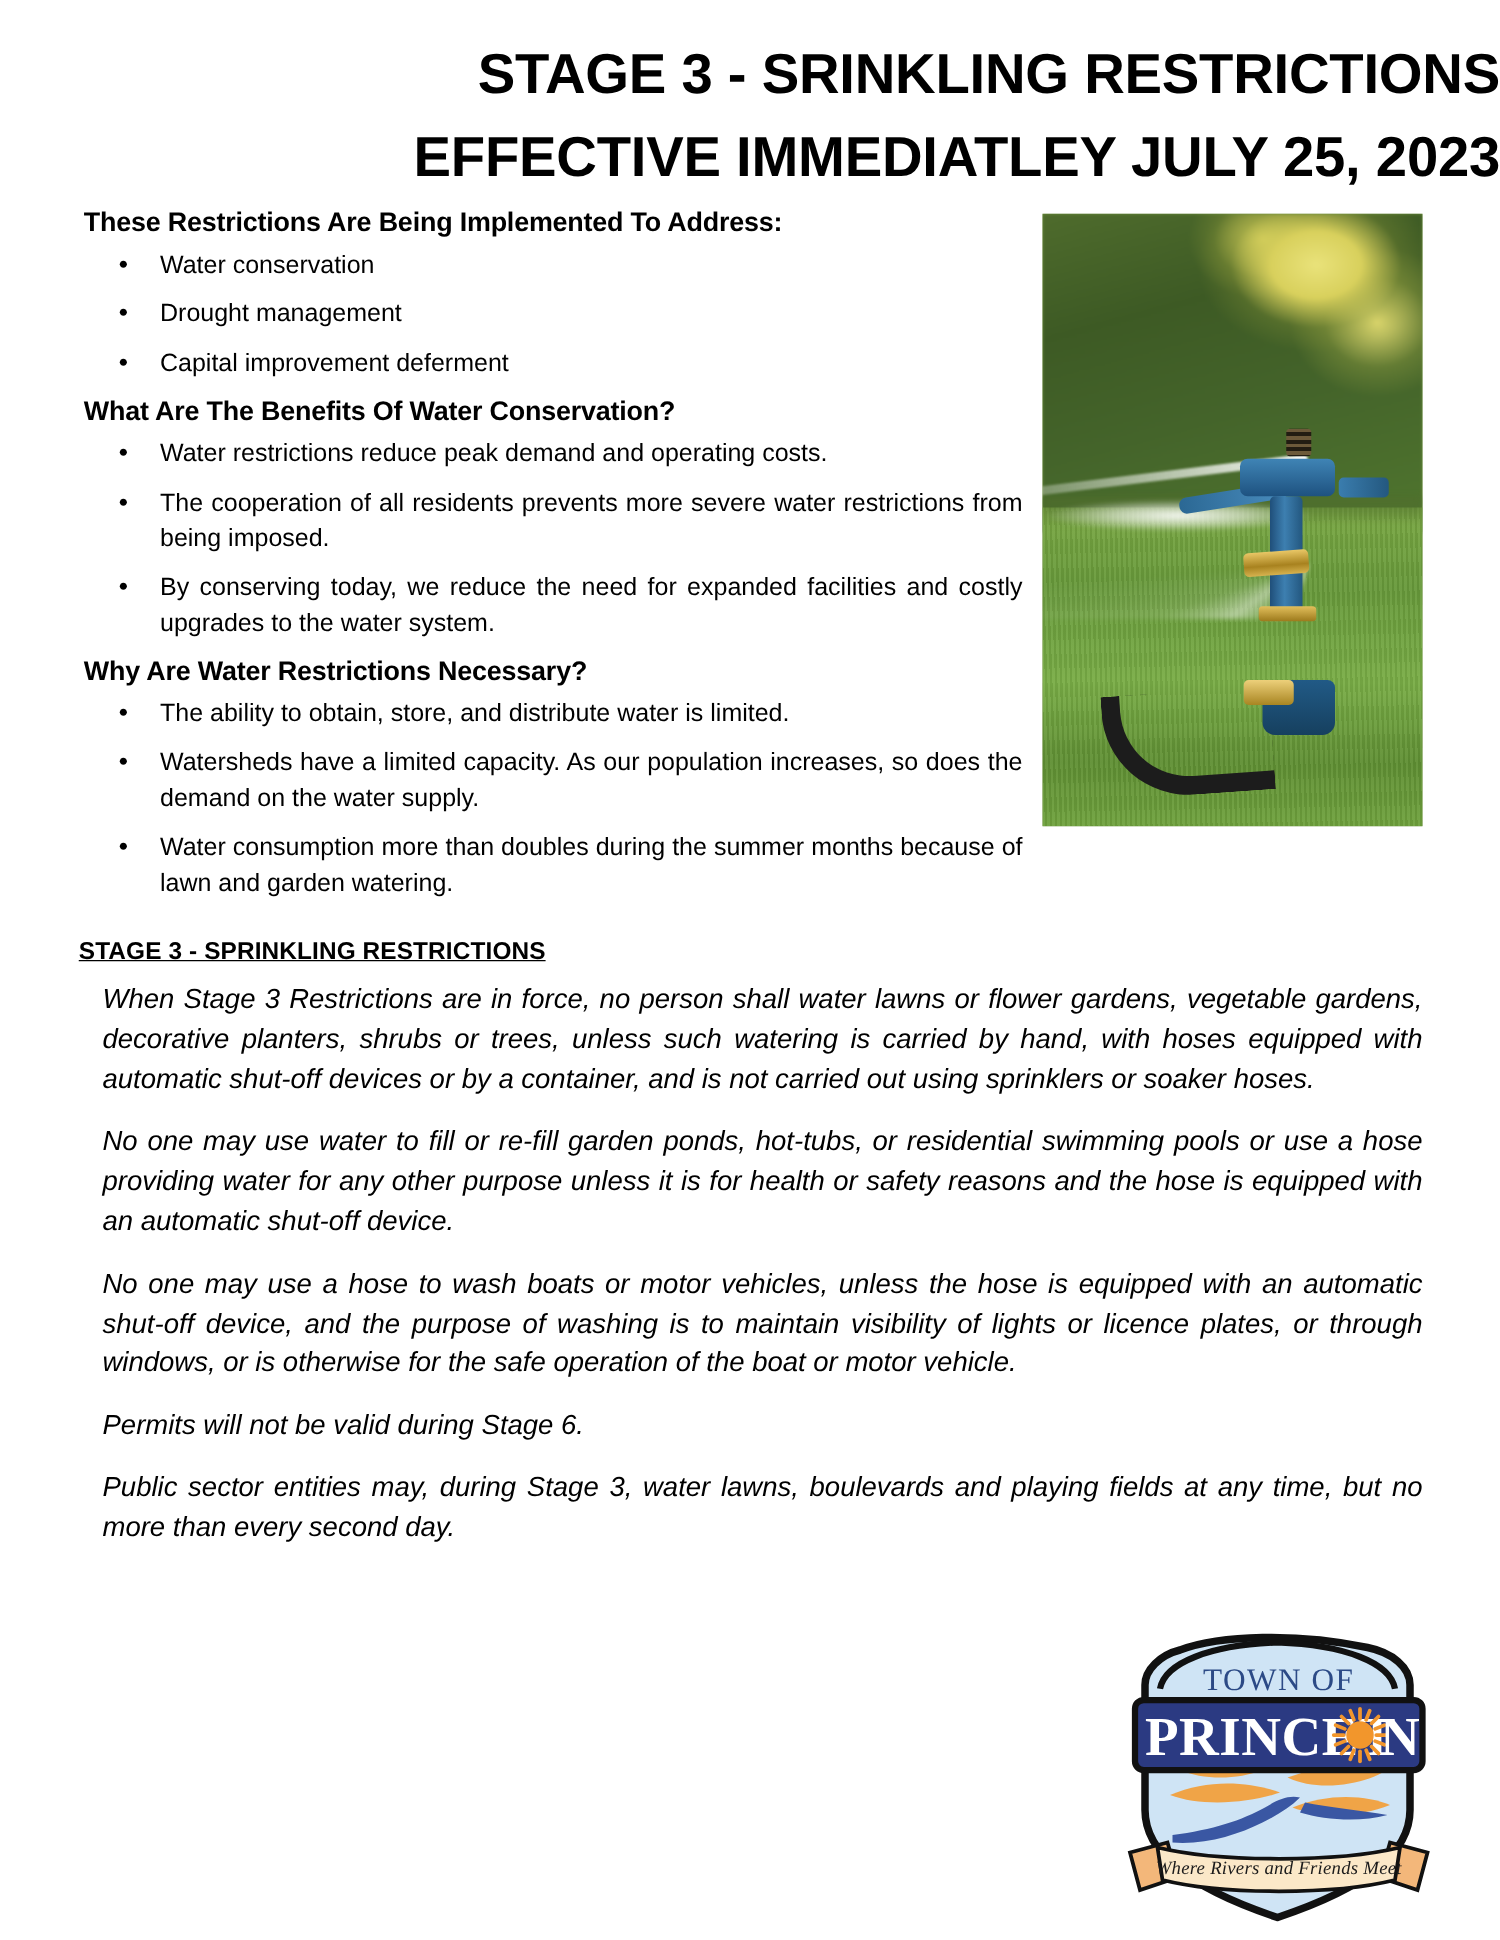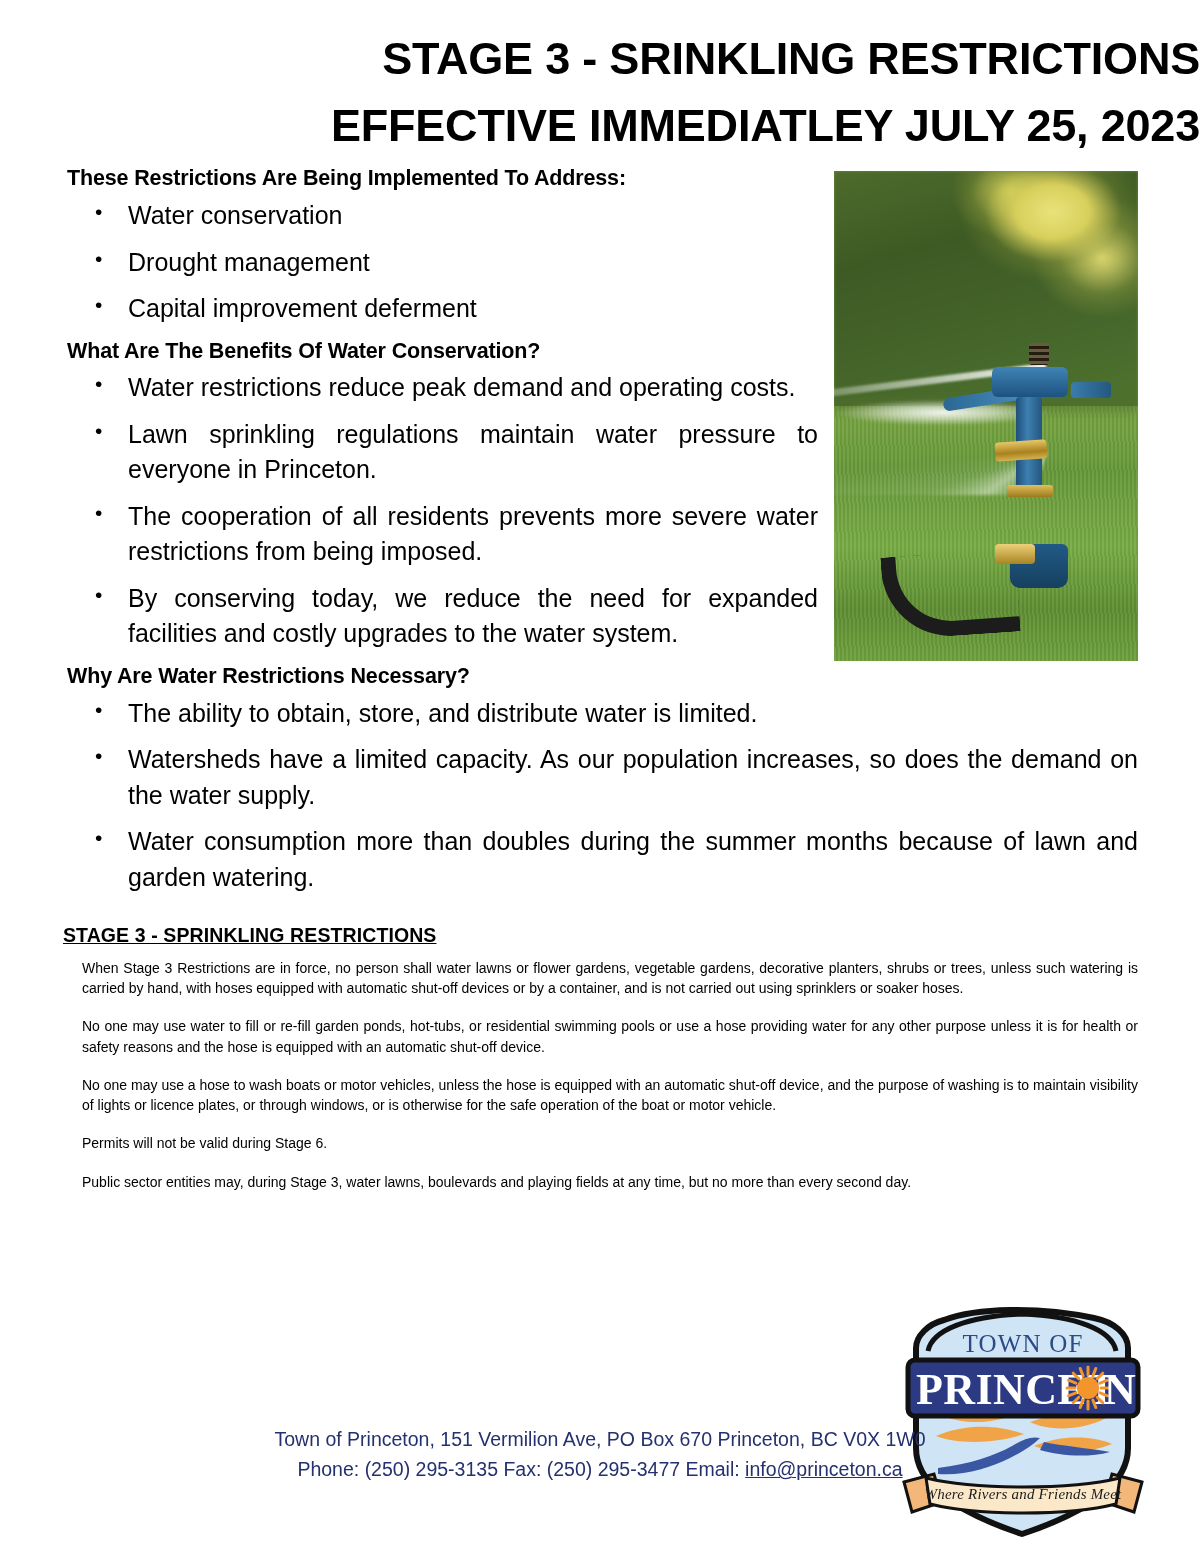--- a/index.html
+++ b/index.html
@@ -165,43 +165,44 @@
   }
   ul.bullets {
     list-style: none;
     margin: 0 0 4px 0;
     padding: 0;
   }
   ul.bullets li {
     position: relative;
     padding-left: 73px;
     margin: 0 0 11px 0;
-    font-size: 25px;
+    font-size: 20px;
     line-height: 1.42;
     text-align: justify;
     text-justify: inter-word;
     hyphens: manual;
   }
   ul.bullets li::before {
     content: "\2022";
     position: absolute;
     left: 40px;
     top: -1px;
     font-size: 21px;
     line-height: 1.42;
   }
   ul.bullets li.nowrapless { text-align: left; }
 
   p.body {
-    font-size: 14px;
+    font-size: 22px;
     line-height: 1.45;
     margin: 0 0 18px 0;
     padding-left: 27px;
     text-align: justify;
     text-justify: inter-word;
+    font-style: italic;
   }
   p.body.last { margin-bottom: 6px; }
 
   
   .footer {
     position: absolute;
     left: 0;
     top: 1424px;
     width: 1200px;
     text-align: center;
@@ -277,21 +278,20 @@
     <h2 class="section-head">These Restrictions Are Being Implemented To Address:</h2>
     <ul class="bullets">
       <li class="nowrapless">Water conservation</li>
       <li class="nowrapless">Drought management</li>
       <li class="nowrapless">Capital improvement deferment</li>
     </ul>
 
     <h2 class="section-head">What Are The Benefits Of Water Conservation?</h2>
     <ul class="bullets">
       <li class="nowrapless">Water restrictions reduce peak demand and operating costs.</li>
-      <li>Lawn sprinkling regulations maintain water pressure to everyone in Princeton.</li>
       <li>The cooperation of all residents prevents more severe water restrictions from being imposed.</li>
       <li>By conserving today, we reduce the need for expanded facilities and costly upgrades to the water system.</li>
     </ul>
 
     <h2 class="section-head">Why Are Water Restrictions Necessary?</h2>
     <ul class="bullets">
       <li class="nowrapless">The ability to obtain, store, and distribute water is limited.</li>
       <li>Watersheds have a limited capacity. As our population increases, so does the demand on the water supply.</li>
       <li>Water consumption more than doubles during the summer months because of lawn and garden watering.</li>
     </ul>
@@ -355,18 +355,14 @@
       <text class="lbl-princeton" x="206" y="108" text-anchor="start">N</text>
 
       <path d="M6 186 L36 178 L44 206 L14 216 Z" fill="#f3b77a" stroke="#111111" stroke-width="3"></path>
       <path d="M244 186 L214 178 L206 206 L236 216 Z" fill="#f3b77a" stroke="#111111" stroke-width="3"></path>
 
       <path d="M28 182 C78 194 172 194 222 182 L218 208 C170 220 80 220 32 208 Z" fill="#fbe8c8" stroke="#111111" stroke-width="3"></path>
       <text class="lbl-motto" x="125" y="203" text-anchor="middle">Where Rivers and Friends Meet</text>
     </svg>
   </div>
 
-  <div class="footer">
-    <span class="fline">Town of Princeton, 151 Vermilion Ave, PO Box 670 Princeton, BC  V0X 1W0</span>
-    <span class="fline"><span>Phone: (250) 295-3135 Fax: (250) 295-3477 Email: </span><a class="email" href="#">info@princeton.ca</a></span>
-  </div>
 
 </div>
 
 </body></html>

